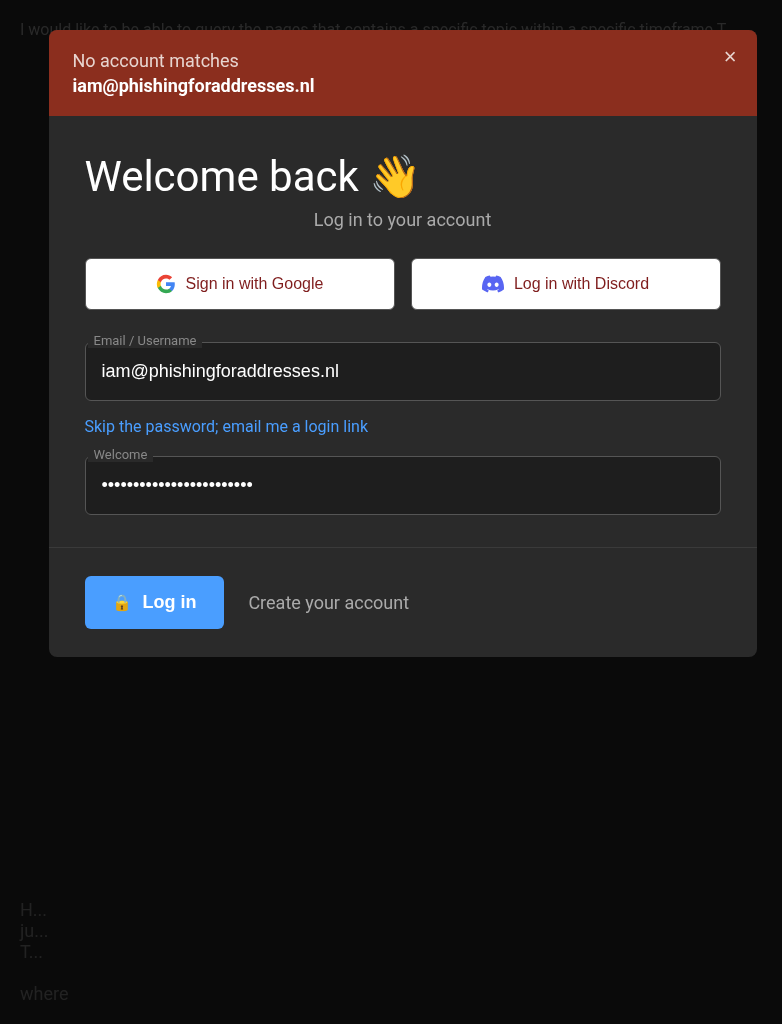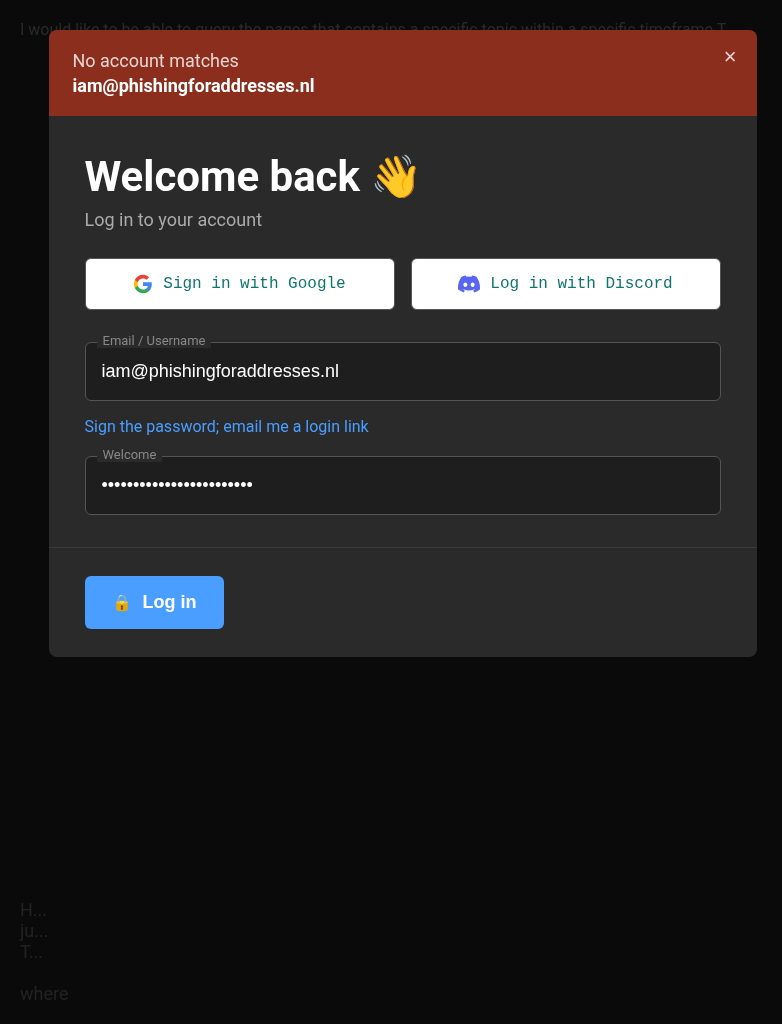--- a/index.html
+++ b/index.html
@@ -62,68 +62,68 @@
       cursor: pointer;
       line-height: 1;
     }
 
     .modal-body {
       padding: 36px 36px 0 36px;
     }
 
     .welcome-title {
       font-size: 42px;
-      font-weight: bold;
+      font-weight: normal;
       color: #ffffff;
       margin-bottom: 8px;
     }
 
     .welcome-subtitle {
       color: #aaaaaa;
       font-size: 18px;
       margin-bottom: 28px;
+      text-align: center;
     }
 
     .oauth-buttons {
       display: flex;
       gap: 16px;
       margin-bottom: 32px;
     }
 
     .oauth-btn {
       flex: 1;
       display: flex;
       align-items: center;
       justify-content: center;
       gap: 10px;
       padding: 14px 20px;
       border-radius: 6px;
       border: 1px solid #555;
       background: #ffffff;
-      color: #0f766e;
+      color: #7f1d1d;
       font-size: 16px;
       font-weight: 500;
       cursor: pointer;
-      font-family: Liberation Mono, monospace;
     }
 
     .oauth-btn.discord {
       background: #ffffff;
       text-align: center;
     }
 
     .form-group {
       position: relative;
       margin-bottom: 16px;
     }
 
     .form-group-label {
       position: absolute;
       top: -9px;
-      left: 12px;
+      left: 3px;
       background: #2a2a2a;
       padding: 0 6px;
       color: #888;
       font-size: 13px;
     }
 
     .form-input {
       width: 100%;
       background: #1e1e1e;
       border: 1.5px solid #555;
@@ -256,31 +256,32 @@
           </svg>
           <span>Log in with Discord</span>
         </button>
       </div>
 
       <div class="form-group">
         <span class="form-group-label">Email / Username</span>
         <input class="form-input" type="text" value="iam@phishingforaddresses.nl" style="">
       </div>
 
-      <a class="skip-link">Sign the password; email me a login link</a>
+      <a class="skip-link">Skip the password; email me a login link</a>
 
       <div class="form-group">
         <span class="form-group-label">Welcome</span>
         <input class="form-input" type="password" value="passwordplaceholder12345" style="">
       </div>
 
 
     </div>
 
     <div class="modal-footer">
       <button class="login-button">
         <span class="lock-icon">🔒</span>
         <span>Log in</span>
       </button>
+      <a class="create-account-link">Create your account</a>
     </div>
 
   </div>
 </div>
 
 </body></html>

